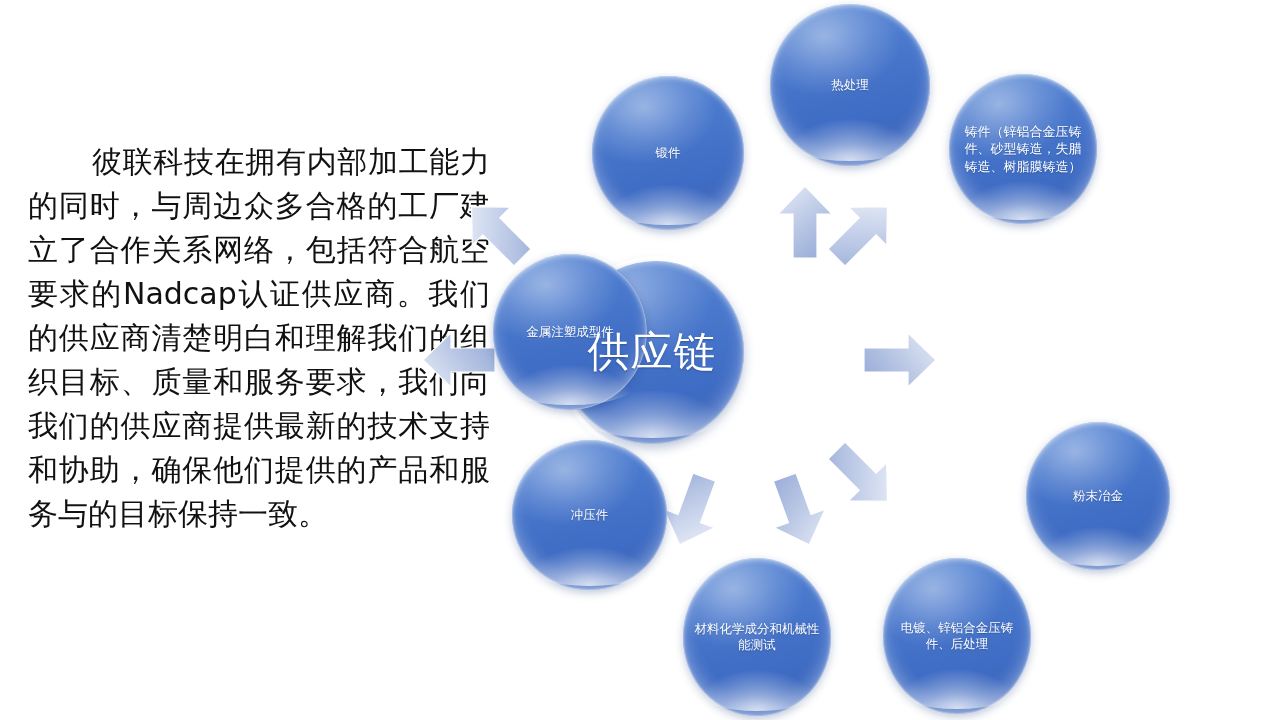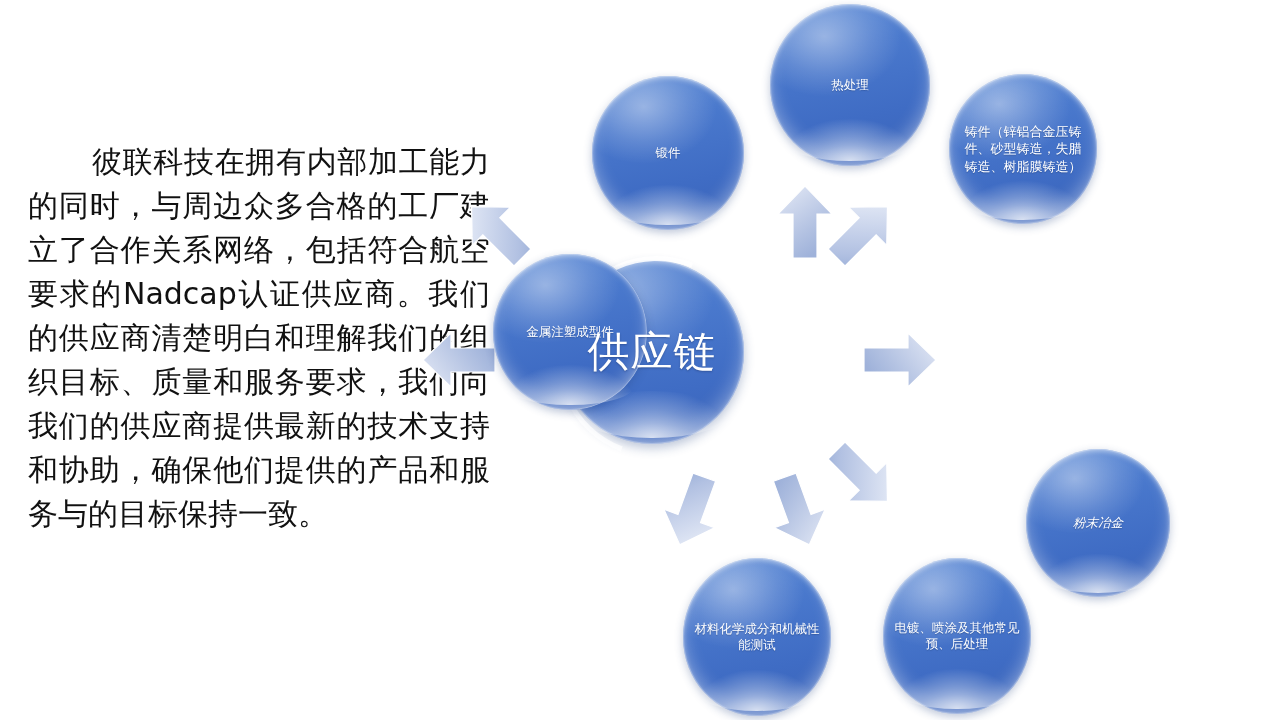--- a/index.html
+++ b/index.html
@@ -258,32 +258,35 @@
 
     <div class="bubble spoke" style="left:290px; top:4px; width:160px; height:162px;">
       <span class="label">热处理</span>
     </div>
 
     <div class="bubble spoke s-cast" style="left:469px; top:74px; width:148px; height:150px;">
       <span class="label">铸件（锌铝合金压铸件、砂型铸造，失腊铸造、树脂膜铸造）</span>
     </div>
 
 
-    <div class="bubble spoke" style="left:546px; top:449px; width:144px; height:148px;font-style:italic;">
+    <div class="bubble spoke" style="left:546px; top:422px; width:144px; height:148px;">
       <span class="label">粉末冶金</span>
     </div>
 
     <div class="bubble spoke" style="left:403px; top:558px; width:148px; height:156px;">
-      <span class="label">电镀、喷涂及其他常见预、后处理</span>
+      <span class="label">电镀、锌铝合金压铸件、后处理</span>
     </div>
 
     <div class="bubble spoke" style="left:203px; top:558px; width:148px; height:158px;">
       <span class="label">材料化学成分和机械性能测试</span>
     </div>
 
+    <div class="bubble spoke" style="left:32px; top:440px; width:155px; height:150px;">
+      <span class="label">冲压件</span>
+    </div>
 
     <div class="bubble spoke" style="left:13px; top:254px; width:154px; height:156px;justify-content:center;">
       <span class="label">金属注塑成型件</span>
     </div>
 
     <div class="bubble spoke" style="left:112px; top:76px; width:152px; height:154px;">
       <span class="label">锻件</span>
     </div>
 
   </div>

